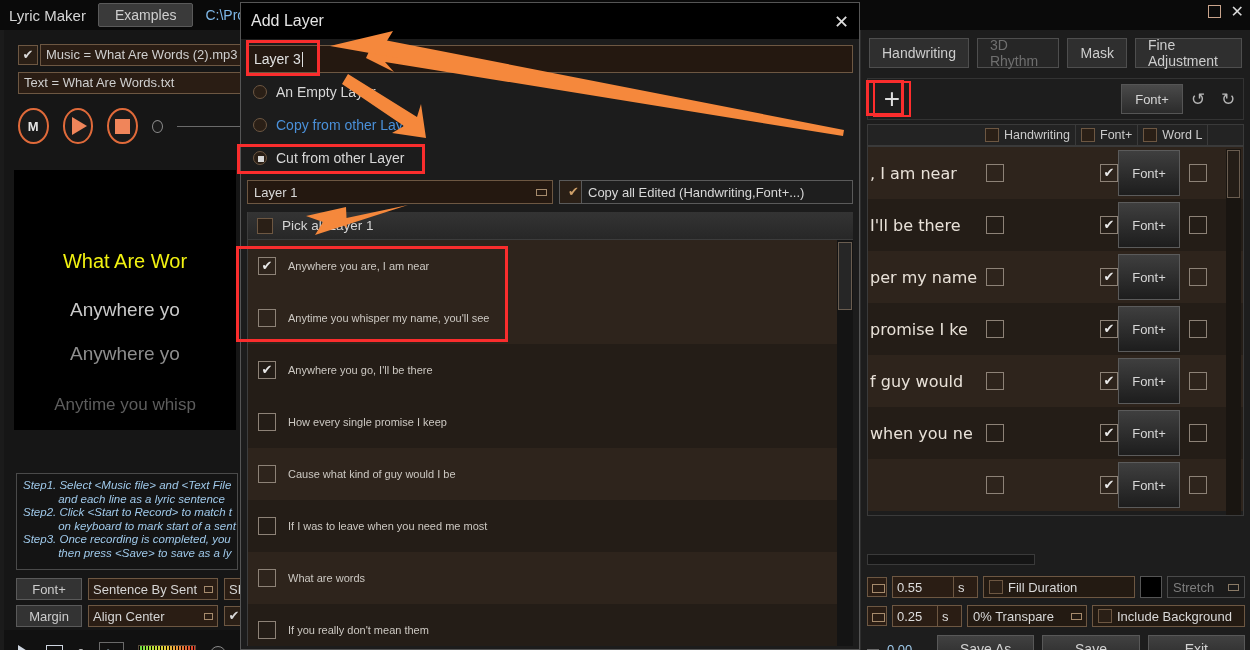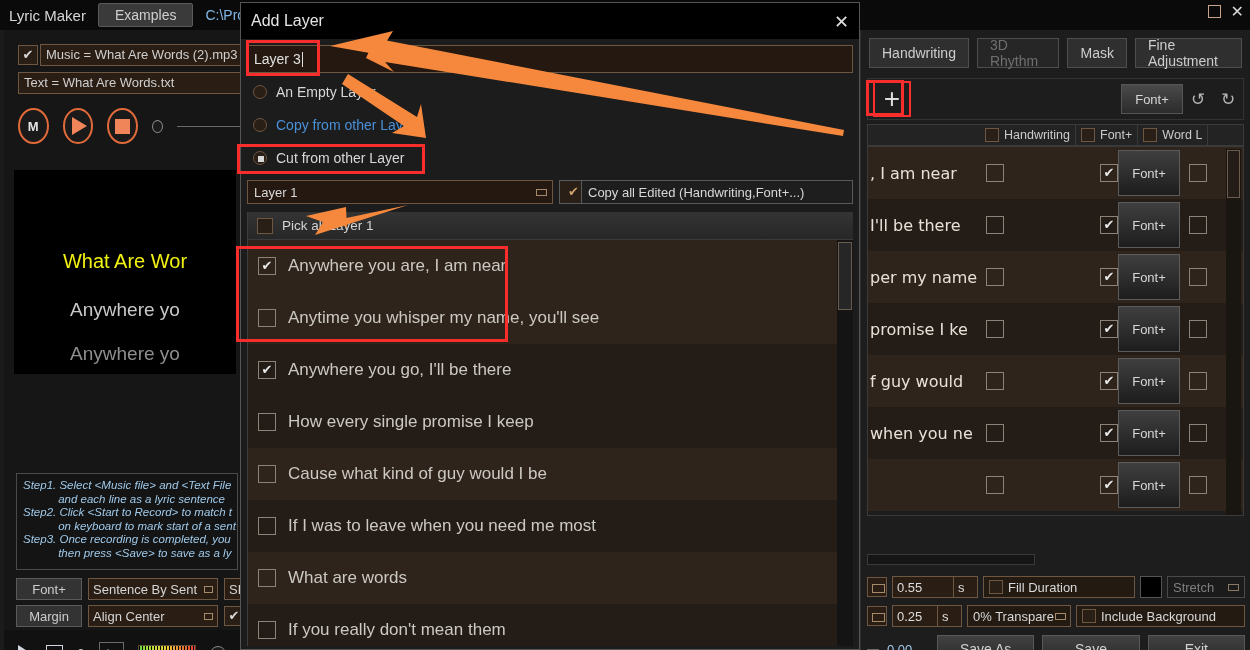--- a/index.html
+++ b/index.html
@@ -50,27 +50,27 @@
     width: 36px; height: 36px; border-radius: 50%; border: 2px solid #e06a3a;
     background: #1a1a1a; display: flex; align-items: center; justify-content: center;
   }
   .rbtn .m { color: #e6e6e6; font-size: 13px; font-weight: bold; }
   .tri { width: 0; height: 0; border-left: 15px solid #f0855a; border-top: 9px solid transparent; border-bottom: 9px solid transparent; margin-left: 4px;}
   .sq { width: 15px; height: 15px; background: #f0855a; }
   .slider-knob { width: 13px; height: 13px; border-radius: 50%; border: 1px solid #8a8a8a; background: #1a1a1a; }
   .slider-line { height: 1px; background: #6a6a6a; width: 80px; }
 
   .preview {
-    position: absolute; left: 10px; top: 140px; width: 222px; height: 204px; background: #000;
+    position: absolute; left: 10px; top: 140px; width: 222px; height: 260px; background: #000;
     overflow: hidden;
   }
   .pv-title { color: #f2f211; font-size: 20px; text-align: center; margin-top: 80px; white-space: nowrap; }
   .pv-l1 { color: #c9c9c9; font-size: 19px; text-align: center; margin-top: 26px; white-space: nowrap; }
   .pv-l2 { color: #8e8e8e; font-size: 19px; text-align: center; margin-top: 22px; white-space: nowrap; }
-  .pv-l3 { color: #5d5d5d; font-size: 17px; text-align: center; margin-top: 22px; white-space: nowrap; }
+  .pv-l3 { color: #5d5d5d; font-size: 17px; text-align: center; margin-top: 30px; white-space: nowrap; }
 
   .steps {
     position: absolute; left: 12px; top: 443px; width: 222px; height: 97px;
     background: #141414; border: 1px solid #4a4a4a; padding: 5px 6px;
     color: #9fc9ea; font-size: 11.5px; font-style: italic; line-height: 13.5px;
     overflow: hidden; white-space: pre;
   }
 
   .ctl-row { position: absolute; left: 12px; display: flex; gap: 6px; align-items: center; }
   .btn-small {
@@ -192,21 +192,21 @@
 
   .dlg-list { position: relative; margin: 8px 6px 0 6px; height: 434px; overflow: hidden; background: #1c1c1c;
               border-left: 1px solid #3d3d3d; }
   .pick-row { height: 28px; background: linear-gradient(#343434,#272727); display: flex; align-items: center;
               gap: 9px; padding-left: 9px; border-bottom: 1px solid #3c3c3c; }
   .pick-cb { width: 16px; height: 16px; border: 1px solid #6d5742; background: #2a1f16; flex: none; }
   .pick-txt { color: #d4d4d4; font-size: 13.5px; }
   .dlg-item { height: 52px; display: flex; align-items: center; gap: 12px; padding-left: 10px; }
   .dlg-item.a { background: #2e241c; }
   .dlg-item.b { background: #241d17; }
-  .dlg-item .lbl { color: #ccc8c2; font-size: 17px; }
+  .dlg-item .lbl { color: #ccc8c2; font-size: 11px; }
   .dlg-vscroll { position: absolute; right: 0; top: 28px; width: 16px; height: 406px; background: #141414; }
   .dlg-thumb { position: absolute; left: 1px; top: 2px; width: 14px; height: 68px; background: #262626; border: 1px solid #6a5d50; }
 
   
   .hl { position: absolute; border: 3px solid #fa2d2d; pointer-events: none; }
   .arrow-svg { position: absolute; left: 0; top: 0; width: 1250px; height: 650px; pointer-events: none; }
 </style>
 </head>
 <body>
 <div id="root">
@@ -384,21 +384,21 @@
       <span class="stretch-combo">
         <span>Stretch</span>
         <span class="car" style="position:absolute;right:5px;width:11px;height:7px;border:1px solid #8a7a66"></span>
       </span>
     </div>
 
     <div class="f-row">
       <span class="mini-combo"></span>
       <span class="numfield" style="width:46px">0.25</span>
       <span class="unit" style="margin-left:-5px;width:24px">s</span>
-      <span class="labeled" style="width:104px;position:relative">
+      <span class="labeled" style="width:120px;position:relative">
         <span>0% Transpare</span>
         <span class="car" style="position:absolute;right:4px;width:11px;height:7px;border:1px solid #a58a6c"></span>
       </span>
       <span class="labeled" style="flex:1">
         <span class="hcb"></span>
         <span>Include Background</span>
       </span>
     </div>
 
     <div class="f-row" style="height:34px;gap:8px">

